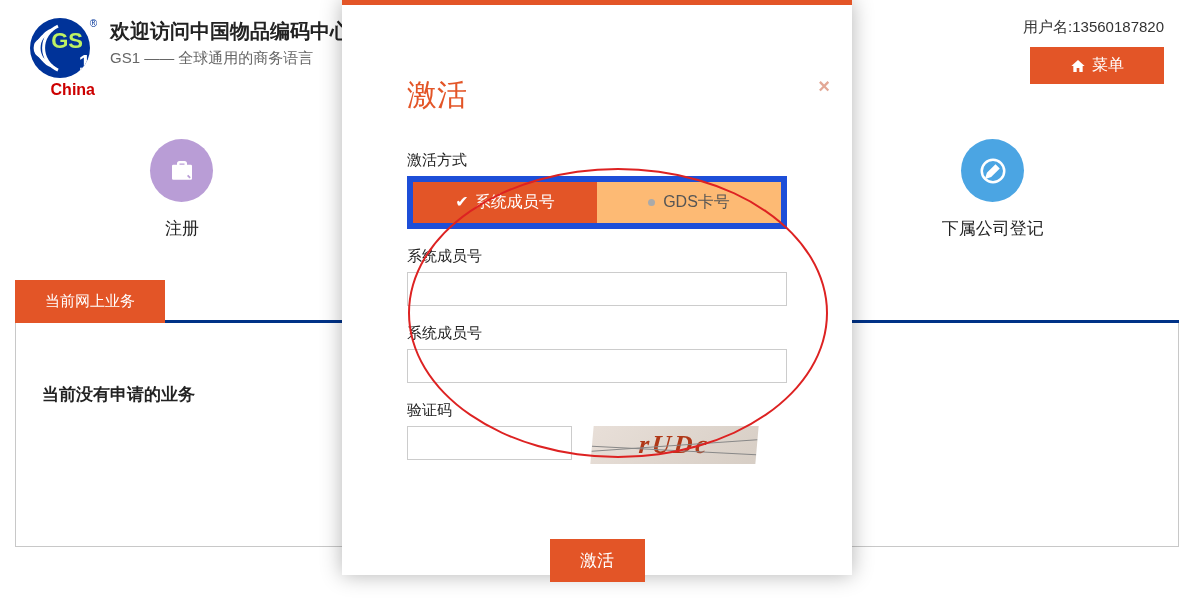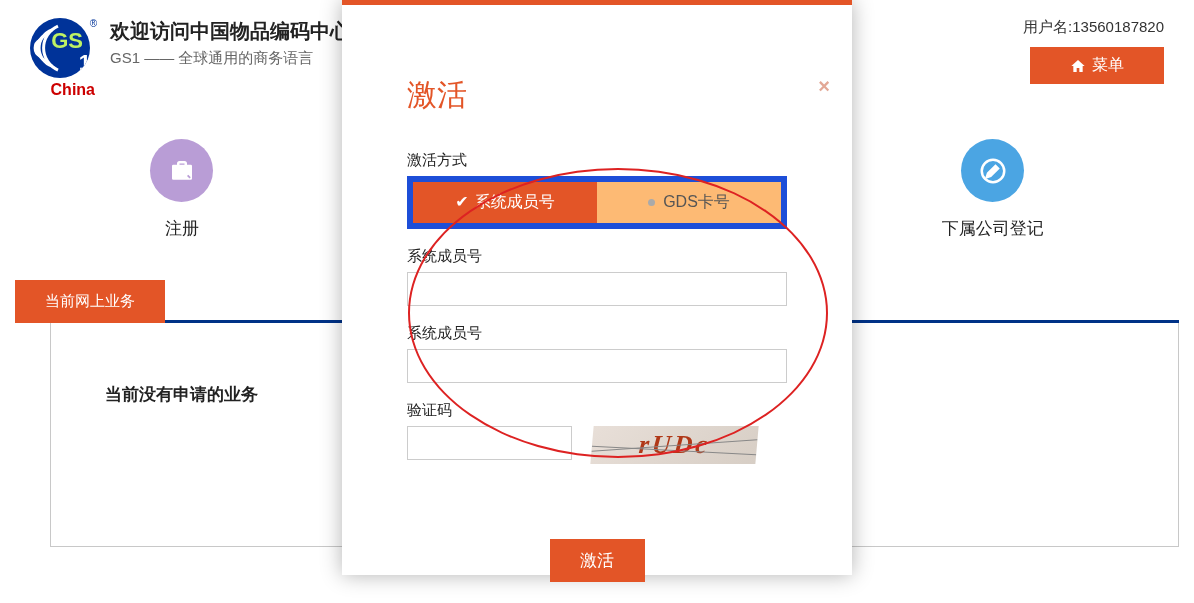--- a/index.html
+++ b/index.html
@@ -31,21 +31,21 @@
     .ni-yellow { background:#f5c518;}
     .ni-teal { background:#4bc5b5;}
     .ni-blue { background:#4ba5e3;}
     .nav-label { font-size:17px; color:#222;}
 
     
     .biz-section { margin:0 15px; position:relative;}
     .biz-tab { background:#e35527; color:#fff; padding:12px 30px; font-size:15px; display:inline-block;
                position:relative; z-index:2;}
     .biz-line { height:3px; background:#003287; margin-top:-3px;}
-    .biz-box { border:1px solid #c8c8c8; border-top:none; padding:60px 50px 140px 54px;margin-left:35px; }
+    .biz-box { border:1px solid #c8c8c8; border-top:none; padding:60px 50px 140px 26px; }
     .biz-empty { font-size:17px; font-weight:bold; color:#222;}
 
     
     .modal-backdrop { position:fixed; inset:0; background:rgba(0,0,0,0); z-index:10;}
     .modal { position:fixed; left:50%; top:0; transform:translateX(-50%); width:510px;
              background:#fff; border-top:5px solid #e35527; box-shadow:0 0 20px rgba(0,0,0,0.3);
              z-index:20; padding:0 65px 45px 65px; height:575px;}
     .modal-close { position:absolute; right:22px; top:70px; color:#e3a896; font-size:20px;
                    font-weight:bold; cursor:pointer; background:none; border:none;}
     .modal-title { font-size:30px; color:#e35527; margin-top:70px; margin-bottom:35px;}

